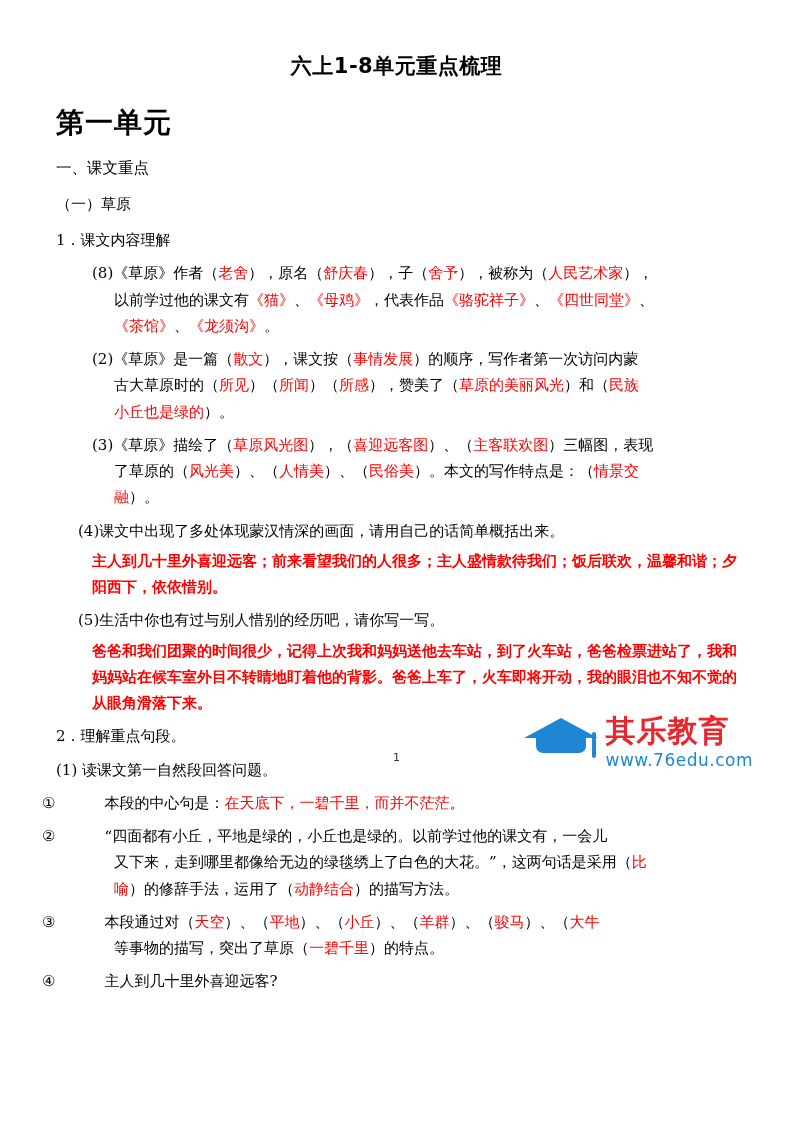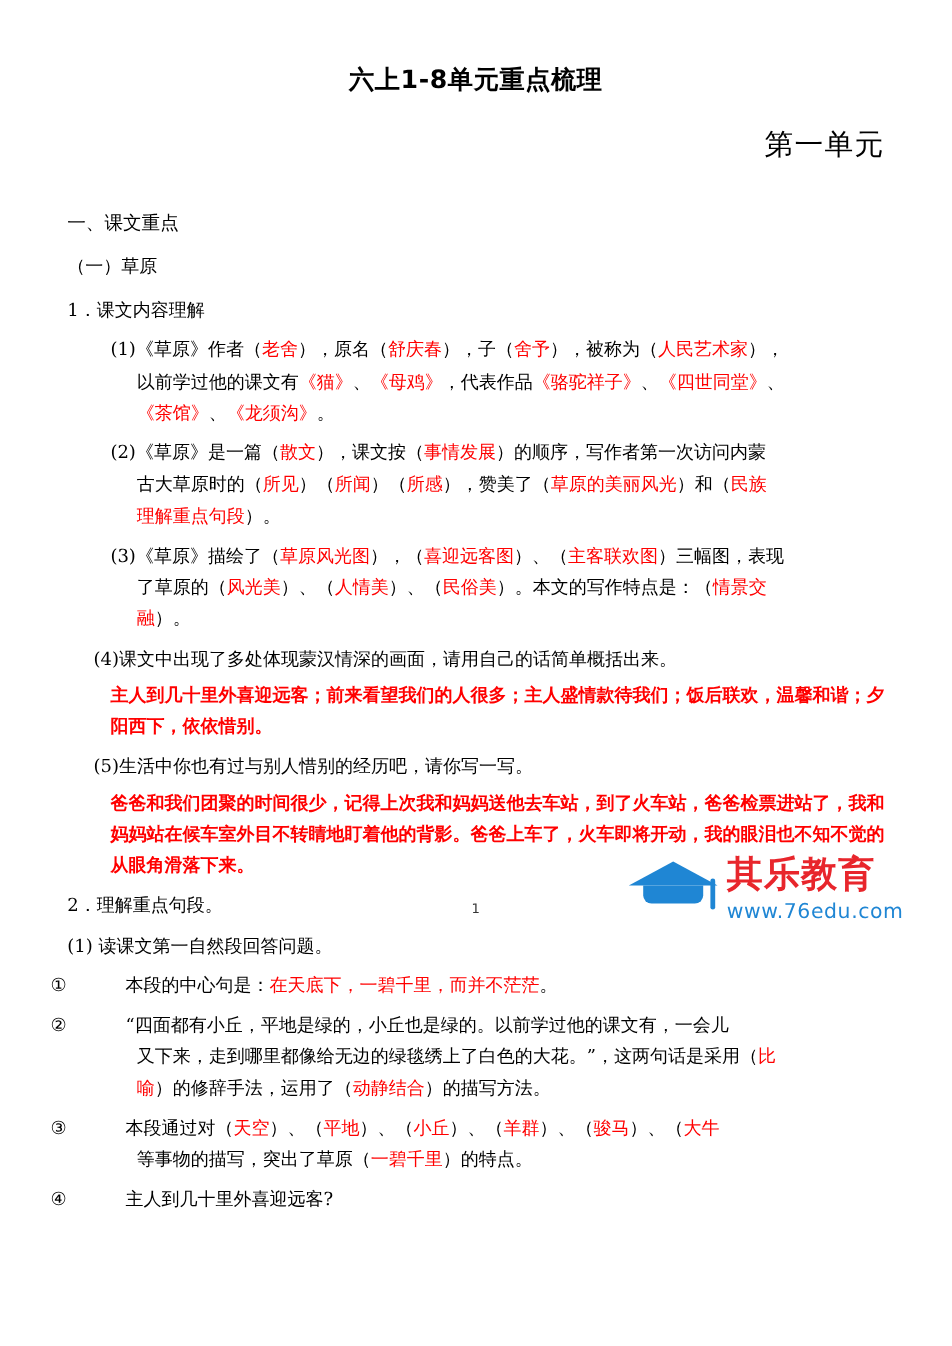--- a/index.html
+++ b/index.html
@@ -25,31 +25,31 @@
   .title-main {
     text-align: center;
     font-size: 21px;
     font-weight: bold;
     letter-spacing: 0.5px;
     margin-top: 12px;
     margin-bottom: 0;
     font-family: "DejaVu Sans", "Liberation Sans", sans-serif;
   }
   .title-sub {
-    text-align: right;
-    font-size: 24px;
-    font-weight: normal;
+    text-align: left;
+    font-size: 28px;
+    font-weight: bold;
     letter-spacing: 1px;
     margin-top: 24px;
     margin-bottom: 0;
     font-family: "DejaVu Sans", "Liberation Sans", sans-serif;
   }
   .sec-head {
     font-size: 15.5px;
-    margin-top: 38px;
+    margin-top: 14px;
     margin-bottom: 0;
     line-height: 1.6;
   }
   .para {
     font-size: 15px;
     line-height: 1.75;
     margin: 10px 0 0 0;
     text-align: justify;
   }
   .para.tight { margin-top: 7px; }
@@ -134,21 +134,21 @@
   }
   .logo-text {
     display: flex;
     flex-direction: column;
     line-height: 1;
   }
   .logo-name {
     font-size: 30px;
     font-weight: bold;
     color: #e8262c;
-    font-family: Liberation Mono, monospace;
+    font-family: Liberation Sans, sans-serif;
     letter-spacing: 1px;
   }
   .logo-url {
     font-size: 17px;
     color: #1f86d4;
     font-family: "DejaVu Sans", "Liberation Sans", sans-serif;
     margin-top: 6px;
     letter-spacing: 0.5px;
   }
 </style>
@@ -160,29 +160,29 @@
   <h1 class="title-main">六上1-8单元重点梳理</h1>
   <h2 class="title-sub">第一单元</h2>
 
   <p class="sec-head">一、课文重点</p>
 
   <p class="para">（一）草原</p>
 
   <p class="para">1．课文内容理解</p>
 
   <p class="para tight hang2">
-    <span>(1)《草原》作者（</span><span class="redb">老舍</span><span>），原名（</span><span class="redb">舒庆春</span><span>），子（</span><span class="redb">舍予</span><span>），被称为（</span><span class="redb">人民艺术家</span><span>），</span><br>
+    <span>(8)《草原》作者（</span><span class="redb">老舍</span><span>），原名（</span><span class="redb">舒庆春</span><span>），子（</span><span class="redb">舍予</span><span>），被称为（</span><span class="redb">人民艺术家</span><span>），</span><br>
     <span>以前学过他的课文有</span><span class="redb">《猫》</span><span>、</span><span class="redb">《母鸡》</span><span>，代表作品</span><span class="redb">《骆驼祥子》</span><span>、</span><span class="redb">《四世同堂》</span><span>、</span><br>
     <span class="redb">《茶馆》</span><span>、</span><span class="redb">《龙须沟》</span><span>。</span>
   </p>
 
   <p class="para tight hang2">
     <span>(2)《草原》是一篇（</span><span class="redb">散文</span><span>），课文按（</span><span class="redb">事情发展</span><span>）的顺序，写作者第一次访问内蒙</span><br>
     <span>古大草原时的（</span><span class="redb">所见</span><span>）（</span><span class="redb">所闻</span><span>）（</span><span class="redb">所感</span><span>），赞美了（</span><span class="redb">草原的美丽风光</span><span>）和（</span><span class="redb">民族</span><br>
-    <span class="redb">理解重点句段</span><span>）。</span>
+    <span class="redb">小丘也是绿的</span><span>）。</span>
   </p>
 
   <p class="para tight hang2">
     <span>(3)《草原》描绘了（</span><span class="redb">草原风光图</span><span>），（</span><span class="redb">喜迎远客图</span><span>）、（</span><span class="redb">主客联欢图</span><span>）三幅图，表现</span><br>
     <span>了草原的（</span><span class="redb">风光美</span><span>）、（</span><span class="redb">人情美</span><span>）、（</span><span class="redb">民俗美</span><span>）。本文的写作特点是：（</span><span class="redb">情景交</span><br>
     <span class="redb">融</span><span>）。</span>
   </p>
 
   <p class="para tight indent2">(4)课文中出现了多处体现蒙汉情深的画面，请用自己的话简单概括出来。</p>
   <p class="ans">主人到几十里外喜迎远客；前来看望我们的人很多；主人盛情款待我们；饭后联欢，温馨和谐；夕阳西下，依依惜别。</p>

